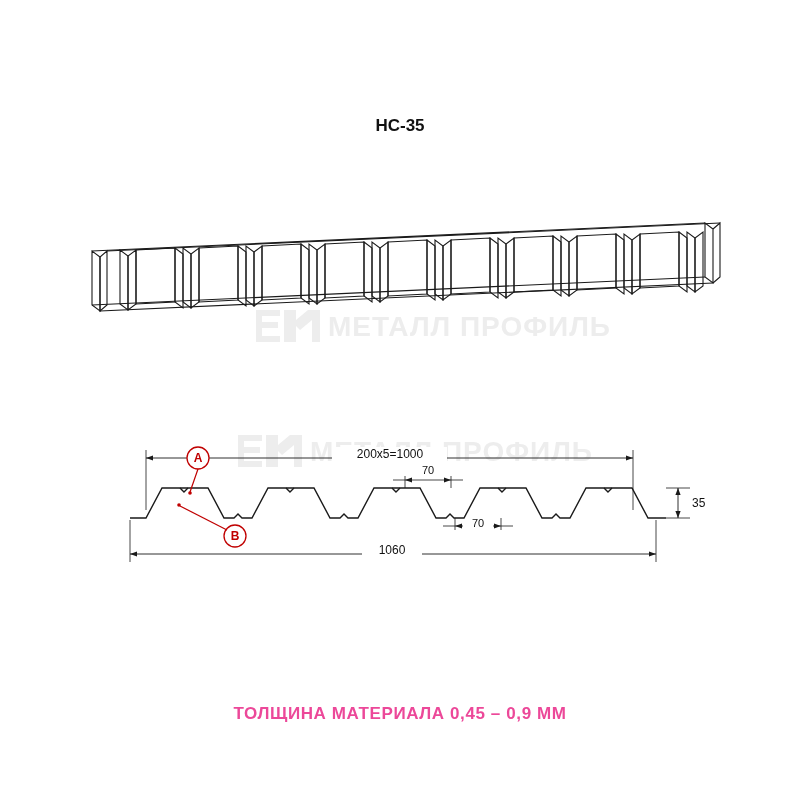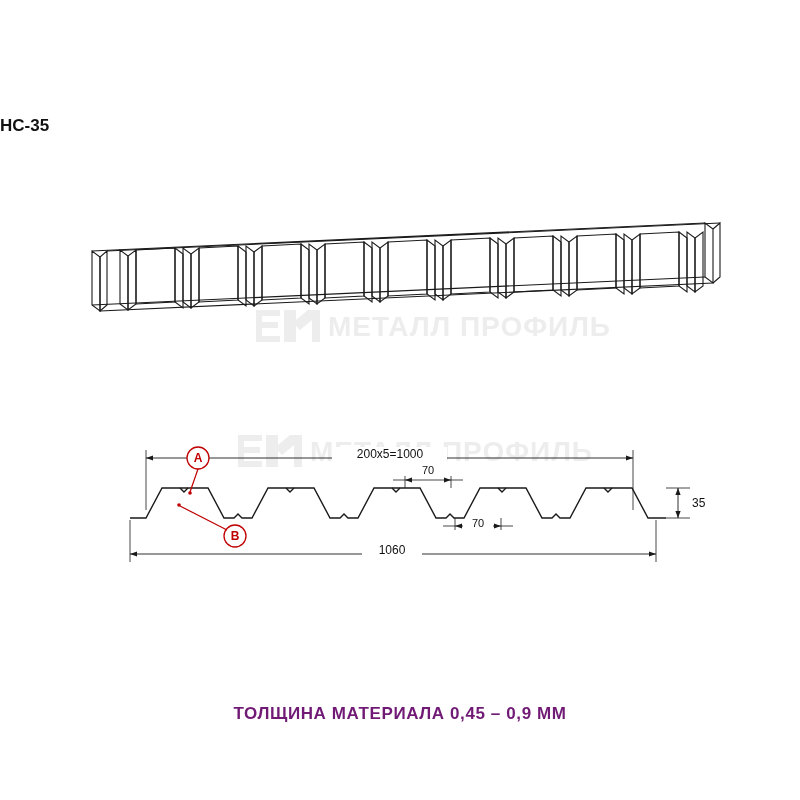--- a/index.html
+++ b/index.html
@@ -28,34 +28,35 @@
     font-size: 35px;
     font-weight: bold;
     letter-spacing: 0.5px;
     color: #111111;
   }
   .subtitle {
     position: absolute;
     top: 116px;
     left: 0;
     width: 800px;
+    text-align: center;
     font-size: 17px;
     font-weight: bold;
     color: #111111;
   }
   .footer {
     position: absolute;
     top: 704px;
     left: 0;
     width: 800px;
     text-align: center;
     font-size: 17px;
     font-weight: bold;
     letter-spacing: 0.6px;
-    color: #701a75;
+    color: #ec4899;
   }
   .iso-wrap {
     position: absolute;
     left: 80px;
     top: 205px;
     width: 650px;
     height: 145px;
   }
   .sec-wrap {
     position: absolute;

